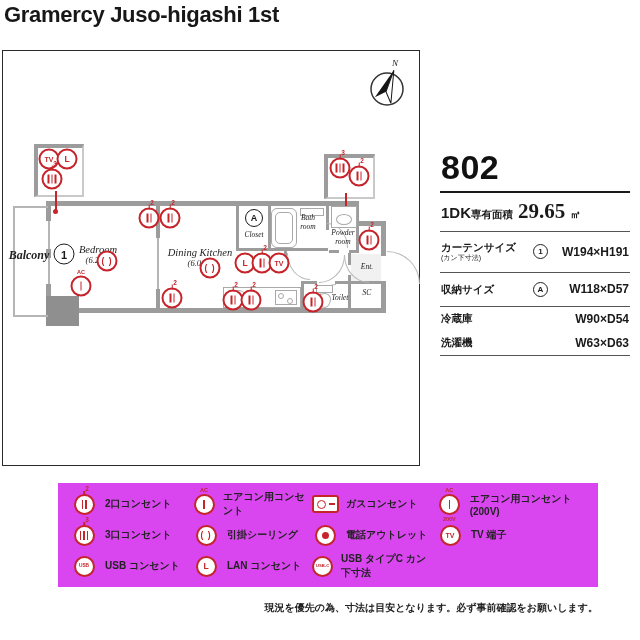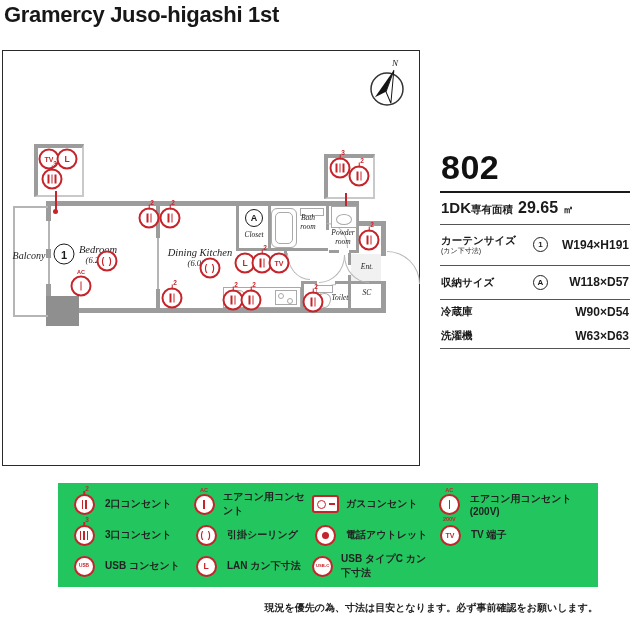--- a/index.html
+++ b/index.html
@@ -20,21 +20,21 @@
                border:2px solid #b5b5b5;border-right:none;}
   .callout{position:absolute;background:#fff;border:2px solid #c9c9c9;
            border-top:4px solid #9c9c9c;border-left:4px solid #9c9c9c;}
   .arc{position:absolute;}
   .fixture{position:absolute;border:1px solid #a9a9a9;background:#fff;box-sizing:border-box;}
   .room-label{position:absolute;transform:translate(-50%,-50%);text-align:center;
               font-family:"Liberation Serif",serif;font-style:italic;color:#222;
               white-space:pre-line;line-height:1.15;}
   .rl-bedroom,.rl-dining-kitchen{font-size:10.5px;}
   .rl-closet,.rl-bath,.rl-powder,.rl-entrance,.rl-shoe-closet,.rl-toilet{font-size:7.5px;}
-  .rl-balcony{font-size:10px;}
+  .rl-balcony{font-size:12px;font-weight:bold;}
   .room-size{font-size:8.5px;}
   .marker-circle{position:absolute;transform:translate(-50%,-50%);border:1.5px solid #1a1a1a;
                  border-radius:50%;background:#fff;display:flex;align-items:center;
                  justify-content:center;font-weight:bold;z-index:5;}
   .mk-big{width:19px;height:19px;font-size:11px;}
   .mk-small{width:16px;height:16px;font-size:9px;}
   .redline{position:absolute;background:#c5242b;}
   .reddot{position:absolute;width:5px;height:5px;border-radius:50%;background:#c5242b;}
   
   .picon{position:relative;display:inline-flex;}
@@ -59,31 +59,31 @@
   .gasline{position:absolute;right:2px;top:50%;margin-top:-1px;width:6px;height:1.5px;background:#c5242b;}
   
   .info{position:absolute;left:440px;top:150px;width:190px;}
   .unit{font-size:34px;font-weight:bold;letter-spacing:0.5px;line-height:1;margin:0 0 7px 1px;color:#111;}
   .hr-thick{border-top:2px solid #1a1a1a;}
   .hr-thin{border-top:1px solid #555;}
   .mainrow{display:flex;align-items:baseline;padding:6px 1px 7px;}
   .layout-type{font-size:15px;font-weight:bold;}
   .area-wrap{display:flex;align-items:baseline;gap:5px;}
   .area-label{font-size:10.5px;font-weight:bold;}
-  .area-value{font-size:16px;font-weight:bold;}
+  .area-value{font-size:21px;font-weight:bold;font-family:Liberation Serif, serif;}
   .area-unit{font-size:10.5px;font-weight:bold;}
   .inforow{display:flex;align-items:center;padding:9px 1px;font-weight:bold;}
   .inforow.compact{padding:5px 1px;}
   .lbl-block{width:92px;font-size:10.5px;line-height:1.25;}
   .sublabel{font-size:7px;font-weight:normal;}
   .mk{display:inline-flex;width:13px;height:13px;border:1px solid #222;border-radius:50%;
       align-items:center;justify-content:center;font-size:8px;font-weight:bold;flex:0 0 auto;}
   .val{margin-left:auto;font-size:12px;font-weight:bold;}
   
-  .legend{position:absolute;left:58px;top:483px;width:540px;height:104px;background:#22c55e;
+  .legend{position:absolute;left:58px;top:483px;width:540px;height:104px;background:#d946ef;
           display:grid;grid-template-columns:122px 119px 125px 1fr;grid-auto-rows:31px;
           align-content:center;align-items:center;padding-left:12px;box-sizing:border-box;}
   .legend-item{display:flex;align-items:center;gap:7px;font-size:10px;font-weight:bold;color:#222;}
   .legend-ic{width:28px;display:flex;justify-content:center;}
   .disclaimer{position:absolute;right:42px;top:601px;margin:0;font-size:10px;font-weight:bold;color:#222;}
 </style>
 </head>
 <body>
 
 <div class="page">
@@ -430,21 +430,21 @@
           </div>
         </div>
         <span class="legend-label">USB コンセント</span>
       </div>
       <div class="legend-item">
         <div class="legend-ic">
           <div class="circ">
             <span class="txt t-lan">L</span>
           </div>
         </div>
-        <span class="legend-label">LAN カン下寸法</span>
+        <span class="legend-label">LAN コンセント</span>
       </div>
       <div class="legend-item">
         <div class="legend-ic">
           <div class="circ">
             <span class="txt t-usbc">USB-C</span>
           </div>
         </div>
         <span class="legend-label">USB タイプC カン下寸法</span>
       </div>
     </div>

